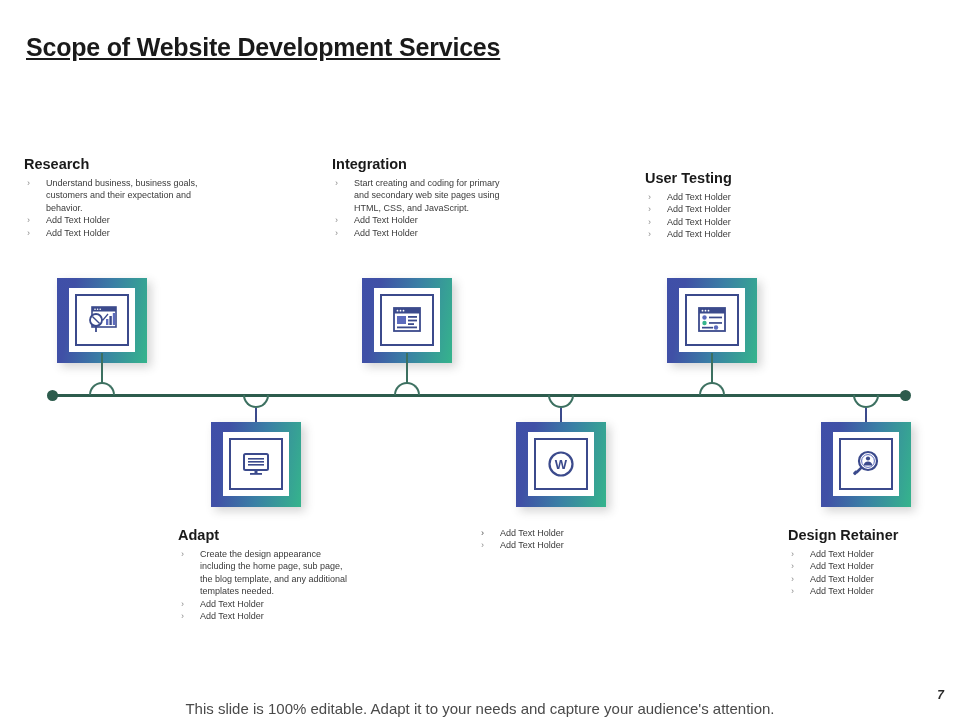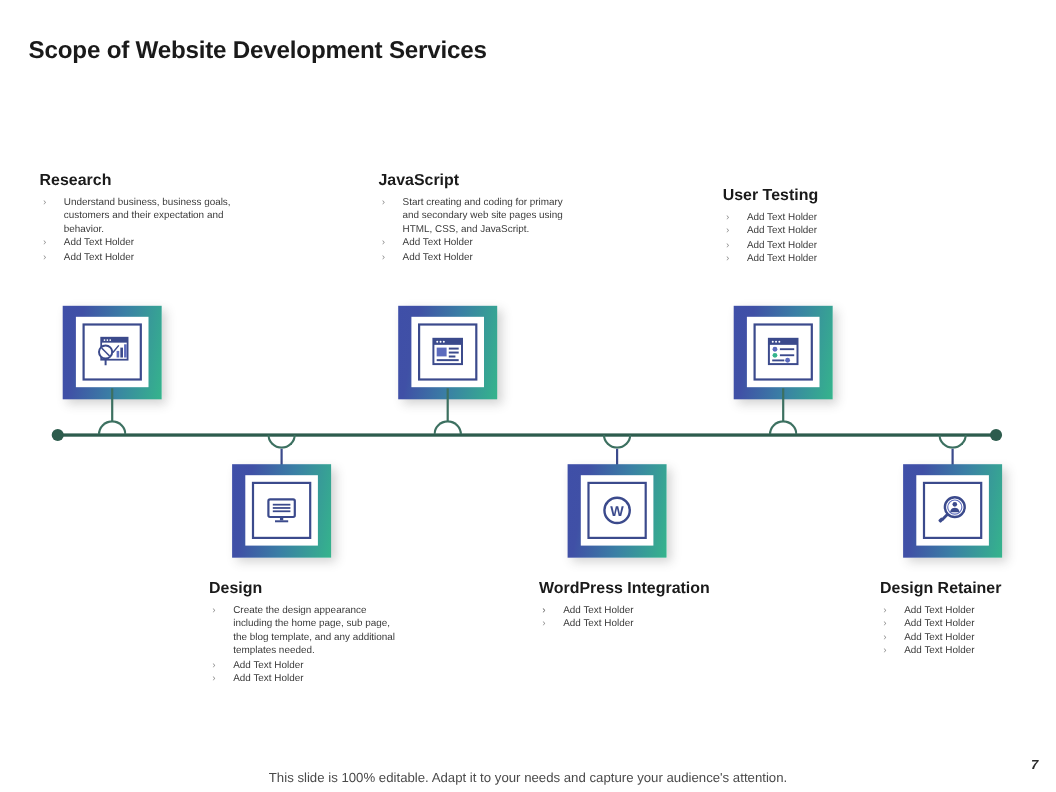--- a/index.html
+++ b/index.html
@@ -9,25 +9,26 @@
     font-family:"Liberation Sans", sans-serif;
     overflow:hidden;
     position:relative;
   }
   .slide { position:absolute; inset:0; }
 
   
   .title {
     position:absolute;
     left:26px; top:33px;
-    font-size:22px;
+    font-size:25px;
     font-weight:bold;
     color:#1a1a1a;
     letter-spacing:-0.2px;
     white-space:nowrap;
+    text-decoration:underline;
   }
 
   
   .timeline-line {
     position:absolute;
     left:52px; top:394px;
     width:858px; height:3px;
     background:#2d5c4d;
   }
   .timeline-dot {
@@ -85,21 +86,21 @@
     left:18px; top:16px;
     width:54px; height:52px;
     border:2px solid #3b4a8c;
     background:#ffffff;
     box-sizing:border-box;
     display:flex; align-items:center; justify-content:center;
   }
   .tile svg { display:block; }
 
   
-  .block { position:absolute;margin-left:12px; }
+  .block { position:absolute; }
   .block h3 {
     margin:0 0 5px 0;
     font-size:14.5px;
     font-weight:bold;
     color:#1a1a1a;
     white-space:nowrap;
   }
   .bullets { margin:0; padding:0; list-style:none; }
   .bullets li {
     position:relative;
@@ -115,21 +116,21 @@
     color:#8a8a8a;
     font-size:9px;
   }
 
   
   .footer {
     position:absolute;
     left:0; top:700px;
     width:960px;
     text-align:center;
-    font-size:12px;
+    font-size:15px;
     color:#4a4a4a;
   }
   .pagenum {
     position:absolute;
     right:16px; top:688px;
     font-size:12px;
     font-weight:bold;
     font-style:italic;
     color:#2a2a2a;
   }
@@ -144,21 +145,21 @@
   <div class="block" style="left:24px; top:156px; width:175px;">
     <h3>Research</h3>
     <ul class="bullets">
       <li><span class="chev">›</span><span>Understand business, business goals, customers and their expectation and behavior.</span></li>
       <li><span class="chev">›</span><span>Add Text Holder</span></li>
       <li><span class="chev">›</span><span>Add Text Holder</span></li>
     </ul>
   </div>
 
   <div class="block" style="left:332px; top:156px; width:178px;">
-    <h3>JavaScript</h3>
+    <h3>Integration</h3>
     <ul class="bullets">
       <li><span class="chev">›</span><span>Start creating and coding for primary and secondary web site pages using HTML, CSS, and JavaScript.</span></li>
       <li><span class="chev">›</span><span>Add Text Holder</span></li>
       <li><span class="chev">›</span><span>Add Text Holder</span></li>
     </ul>
   </div>
 
   <div class="block" style="left:645px; top:170px; width:180px;">
     <h3>User Testing</h3>
     <ul class="bullets">
@@ -288,30 +289,29 @@
           <circle cx="18" cy="9.5" r="2.1" fill="#3b4a8c"></circle>
           <path d="M13.8 16.6c0-2.4 1.9-4 4.2-4s4.2 1.6 4.2 4z" fill="#3b4a8c"></path>
           <line x1="11.4" y1="18.6" x2="6.5" y2="23.5" stroke="#3b4a8c" stroke-width="2.6"></line>
           <rect x="3.2" y="22.2" width="4.4" height="3.2" rx="1" transform="rotate(-45 5.4 23.8)" fill="#3b4a8c"></rect>
         </svg>
       </span>
     </div>
   </div>
 
   <div class="block" style="left:178px; top:527px; width:176px;">
-    <h3>Design</h3>
+    <h3>Adapt</h3>
     <ul class="bullets">
       <li><span class="chev">›</span><span>Create the design appearance including the home page, sub page, the blog template, and any additional templates  needed.</span></li>
       <li><span class="chev">›</span><span>Add Text Holder</span></li>
       <li><span class="chev">›</span><span>Add Text Holder</span></li>
     </ul>
   </div>
 
   <div class="block" style="left:478px; top:527px; width:180px;">
-    <h3>WordPress Integration</h3>
     <ul class="bullets">
       <li><span class="chev">›</span></li>
       <li><span class="chev">›</span><span>Add Text Holder</span></li>
       <li><span class="chev">›</span><span>Add Text Holder</span></li>
     </ul>
   </div>
 
   <div class="block" style="left:788px; top:527px; width:170px;">
     <h3>Design Retainer</h3>
     <ul class="bullets">

